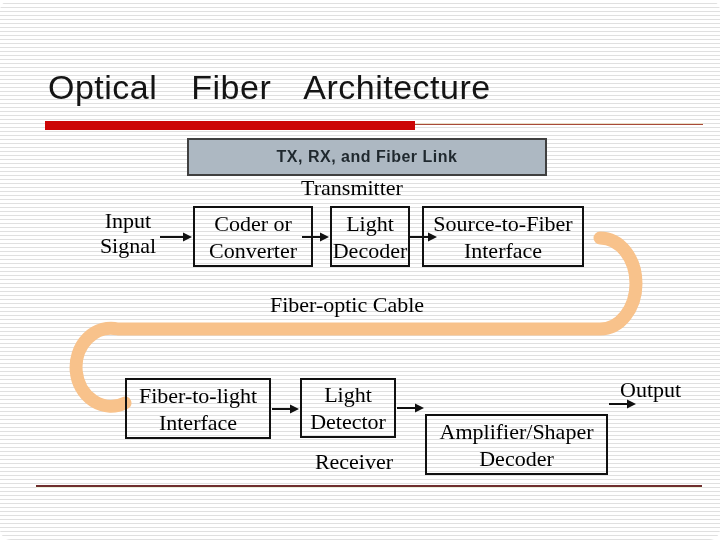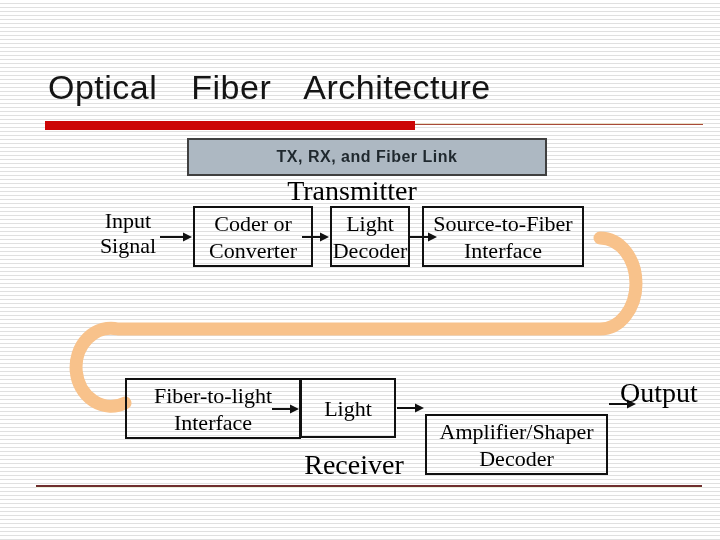--- a/index.html
+++ b/index.html
@@ -6,20 +6,21 @@
   .slide{
     position:relative;
     width:720px;height:540px;
     overflow:hidden;
     background:
       repeating-linear-gradient(180deg,
         #ffffff 0px, #ffffff 3px,
         #e0e0e0 3px, #e0e0e0 4px);
     font-family:"Liberation Serif", serif;
     color:#000;
+    border-radius:11px;
   }
   
   .title{
     position:absolute;left:48px;top:68px;width:600px;
     font-family:"Liberation Sans", sans-serif;
     font-size:34px;font-weight:400;color:#141414;
     letter-spacing:0.5px;word-spacing:24px;white-space:nowrap;
   }
   .title-bar{
     position:absolute;left:45px;top:121px;width:370px;height:9px;
@@ -35,21 +36,21 @@
     box-sizing:border-box;
     background:var(--banner-bg);
     border:2px solid var(--banner-border);
     display:flex;align-items:center;justify-content:center;
     font-family:"Liberation Sans", sans-serif;
     font-weight:bold;font-size:16px;color:var(--banner-text);
     letter-spacing:0.5px;
   }
   
   .lbl{
-    position:absolute;font-size:28px;text-align:center;white-space:nowrap;
+    position:absolute;font-size:22px;text-align:center;white-space:nowrap;
   }
   
   .node{
     position:absolute;box-sizing:border-box;
     border:2px solid #111;
     display:flex;flex-direction:column;align-items:center;justify-content:center;
     font-size:22px;line-height:27px;text-align:center;white-space:nowrap;
     background:transparent;
   }
   .node.plain{border:none;}
@@ -71,20 +72,21 @@
   <div class="title">Optical Fiber Architecture</div>
   <div class="title-bar"></div>
   <div class="title-rule"></div>
 
   <div class="banner">
     <span>TX, RX, and Fiber Link</span>
   </div>
 
   <div class="lbl" style="left:252px;top:175px;width:200px;">Transmitter</div>
 
+  <div class="lbl" style="left:247px;top:292px;width:200px;">Fiber-optic Cable</div>
 
   <div class="lbl" style="left:254px;top:449px;width:200px;">Receiver</div>
 
   <svg class="overlay" width="720" height="540" viewBox="0 0 720 540">
 
     <path class="cable" d="M 600 238 A 36 45.5 0 0 1 600 329 L 118 329 A 35 39 0 1 0 125 403"></path>
 
     <g>
       <line class="conn" x1="160" y1="237" x2="183" y2="237"></line>
       <polygon class="head" points="192,237 183,232.5 183,241.5"></polygon>
@@ -125,27 +127,28 @@
   <div class="node" style="left:330px;top:206px;width:80px;height:61px;">
     <span>Light</span>
     <span>Decoder</span>
   </div>
 
   <div class="node" style="left:422px;top:206px;width:162px;height:61px;">
     <span>Source-to-Fiber</span>
     <span>Interface</span>
   </div>
 
-  <div class="node" style="left:125px;top:378px;width:176px;height:61px;">
+  <div class="node" style="left:125px;top:378px;width:146px;height:61px;">
     <span>Fiber-to-light</span>
     <span>Interface</span>
   </div>
 
   <div class="node" style="left:300px;top:378px;width:96px;height:60px;">
     <span>Light</span>
+    <span>Detector</span>
   </div>
 
   <div class="node" style="left:425px;top:378px;width:183px;height:61px;margin-top:36px;">
     <span>Amplifier/Shaper</span>
     <span>Decoder</span>
   </div>
 
   <div class="lbl" style="left:620px;top:377px;width:90px;text-align:left;">Output</div>
 
   <div class="footer-rule"></div>

